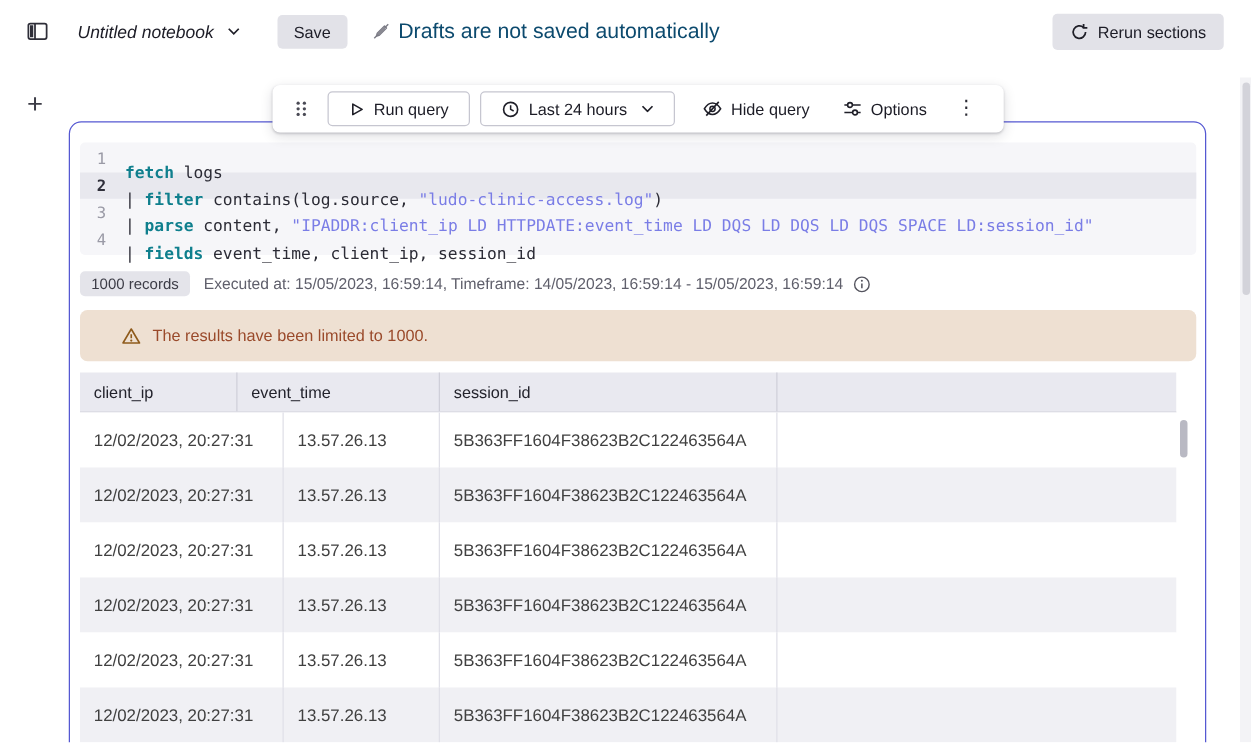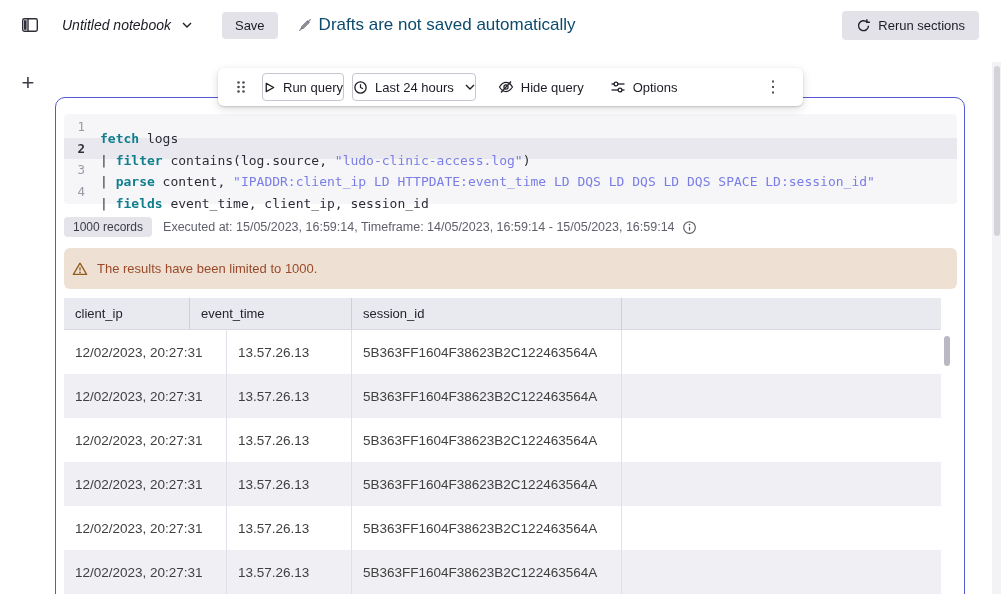--- a/index.html
+++ b/index.html
@@ -54,21 +54,21 @@
   }
 
   
   .toolbar {
     position: absolute; left: 218px; top: 18px; width: 585px; height: 38px;
     background: #ffffff; border-radius: 6px; z-index: 5;
     box-shadow: 0 1px 2px rgba(20,20,40,.18), 0 3px 10px rgba(20,20,40,.14);
     display: flex; align-items: center; padding: 0 10px;
   }
   .handle { display: flex; align-items: center; margin-left: 6px; cursor: grab; }
-  .btn.outline { border: 1px solid #c6c6d0; background: #fff; padding: 5px 0; height: 28px; }
+  .btn.outline { border: 1px solid #c6c6d0; background: #fff; padding: 5px 16px; height: 28px; }
   .btn.run { margin-left: 14px; }
   .btn.timeframe { margin-left: 8px; }
   .btn.ghost { padding: 5px 6px; margin-left: 16px; }
   .btn.options { margin-left: 14px; }
   .kebab {
     border: none; background: transparent; cursor: pointer;
     font-size: 16px; color: #2a2a33; margin-left: auto; margin-right: 6px;
     padding: 2px 6px; line-height: 1;
   }
 
@@ -93,21 +93,21 @@
     background: #e4e4ea; border-radius: 4px; padding: 3px 9px;
     font-size: 12px; color: #3c3c46;
   }
   .executed { font-size: 12.5px; color: #60606c; margin-left: 11px; }
   .info { margin-left: 7px; display: flex; align-items: center; cursor: pointer; }
 
   
   .warning-banner {
     position: absolute; left: 8px; top: 150px; width: 893px; height: 41px;
     background: var(--warning_bg, #eee0d2); border-radius: 6px;
-    display: flex; align-items: center; padding: 0 8px; gap: 9px;
+    display: flex; align-items: center; padding: 0 33px; gap: 9px;
     color: var(--warning_text, #9a4a2b); font-size: 13px;
   }
 
   
   .results { position: absolute; left: 8px; top: 200px; width: 877px; }
   .t-head {
     display: flex; height: 32px; background: #e9e9f0; align-items: center;
     font-size: 13px; color: #23232c; border-bottom: 1px solid #d9d9e1;
   }
   .t-row { display: flex; height: 44px; align-items: center; font-size: 13.5px; color: #404040; background: #fff; cursor: default; }

